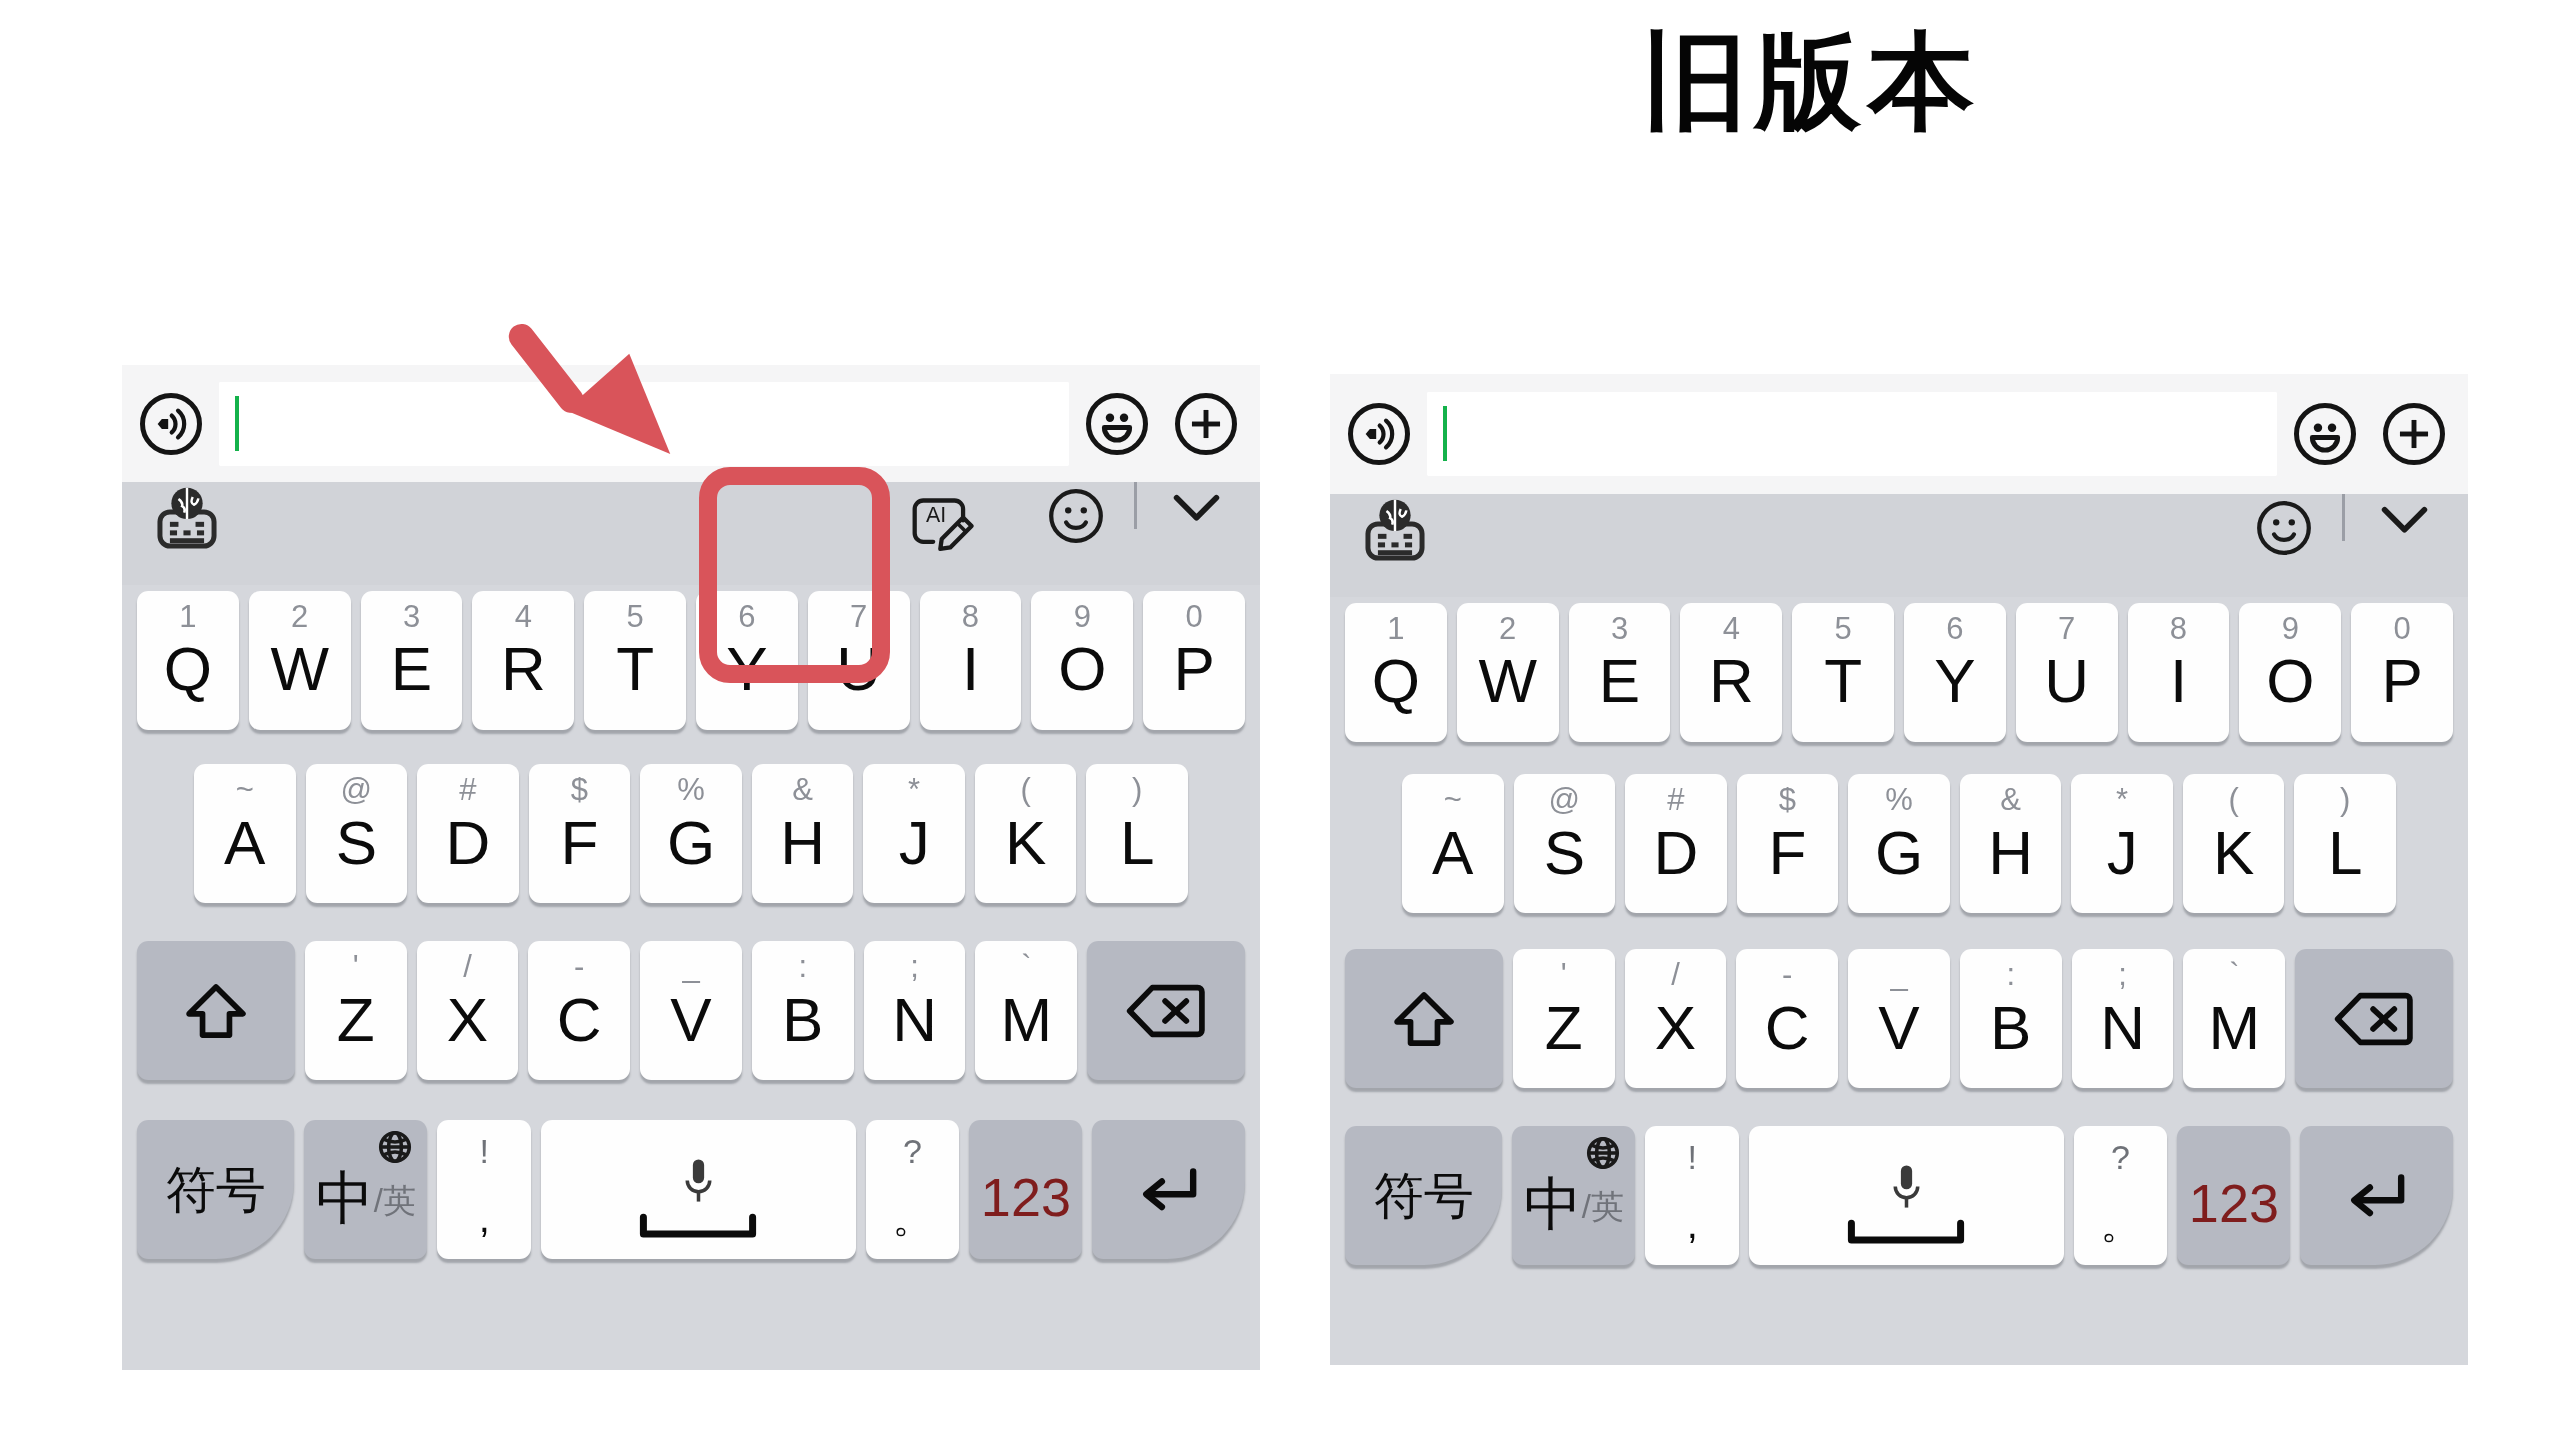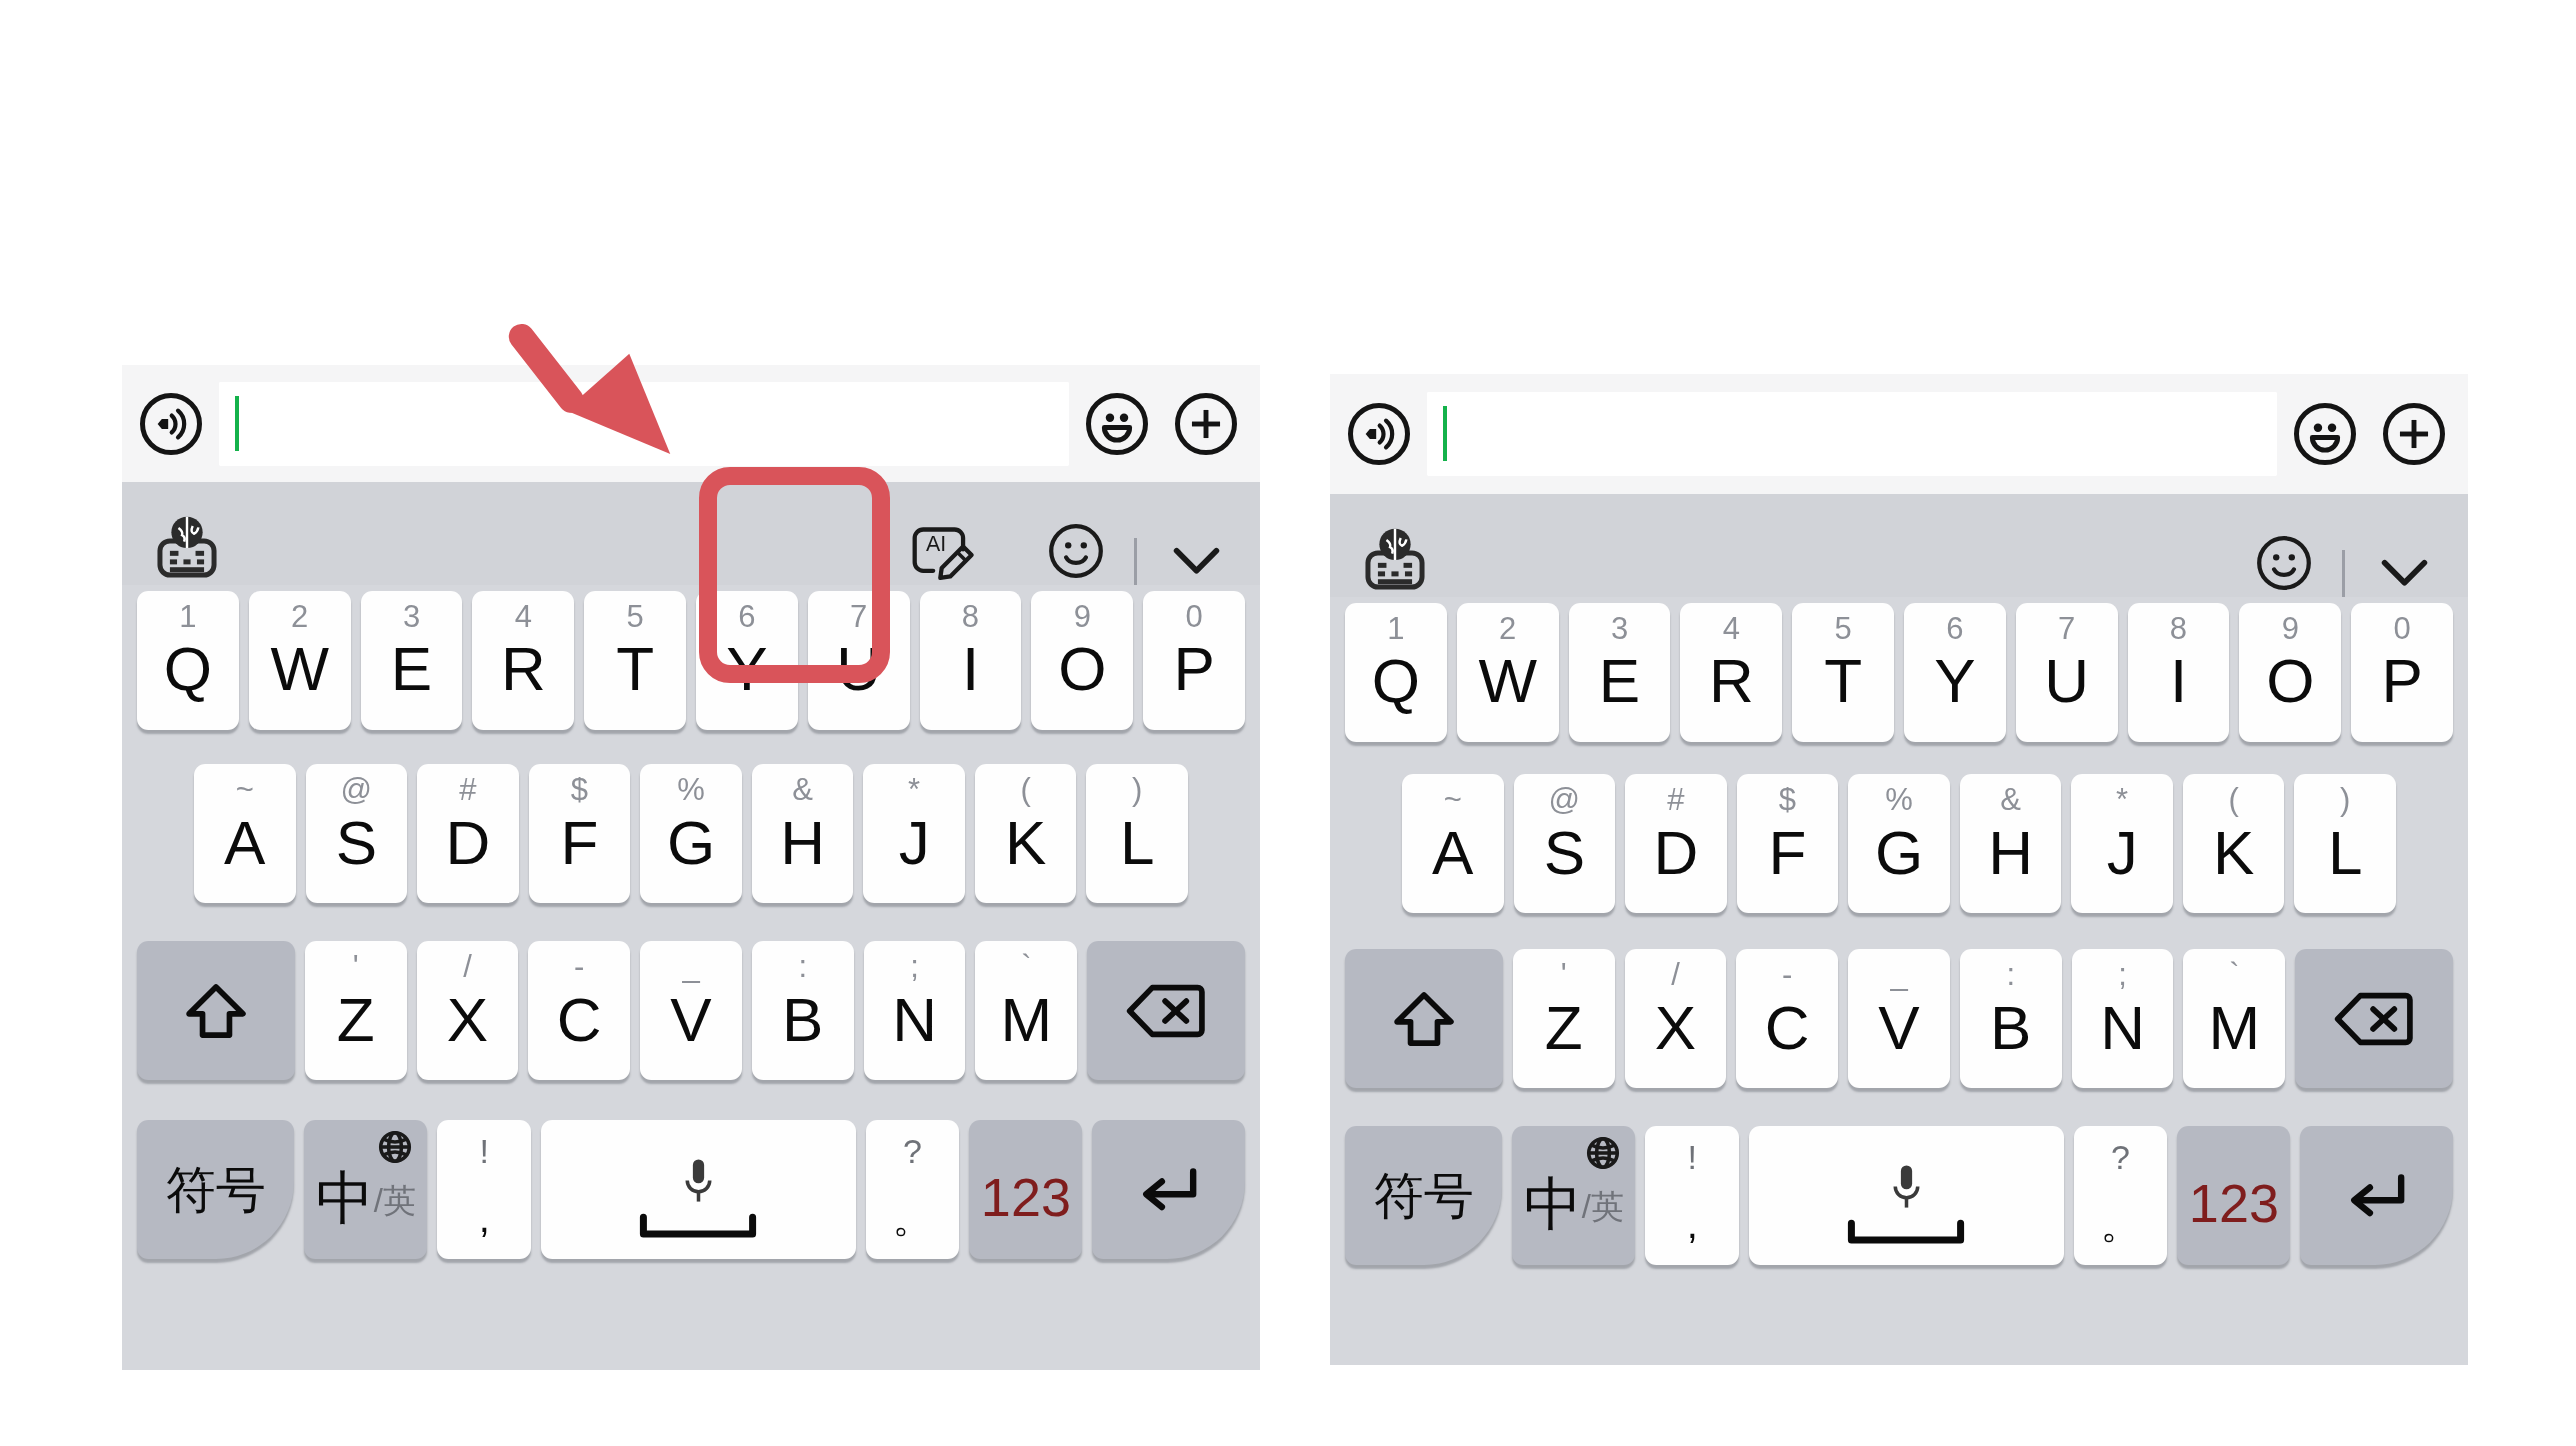--- a/index.html
+++ b/index.html
@@ -67,21 +67,21 @@
     width: 4.2px; height: 55px;
     background: #14b24b;
   }
   .inputbar .right-icons { display: flex; align-items: center; gap: 27px; flex: 0 0 auto; margin-right: 4.2px; }
 
   
   .kb-toolbar {
     position: relative;
     height: 103px;
     display: flex;
-    align-items: flex-end;
+    align-items: flex-start;
     padding: 0 28px;
     background: #d1d3d8;
   }
   .kb-toolbar .spacer { flex: 1 1 auto; }
   .tb-divider {
     width: 2.8px; height: 47px;
     background: #9b9ea6;
     margin: 0 24px;
     flex: 0 0 auto;
   }
@@ -159,20 +159,21 @@
   }
   #arrow { position: absolute; left: 495px; top: 304px; width: 212px; height: 170px; z-index: 41; }
 
   svg { display: block; overflow: visible; }
 </style>
 </head>
 <body>
 
 <div id="stage">
 
+  <div class="title" id="title-old">旧版本</div>
 
   <div class="panel" id="panel-new">
 
     <div class="inputbar">
       <div class="circle-icon">
         <svg width="52" height="52" viewBox="0 0 74 74" style="position:absolute;left:0;top:0">
           <polygon points="24,30 33,30 33,44 24,44 18,37" fill="#141414"></polygon>
           <path d="M38 25 A16 16 0 0 1 38 49" stroke="#141414" stroke-width="6" fill="none" stroke-linecap="round"></path>
           <path d="M47 18 A25 25 0 0 1 47 56" stroke="#141414" stroke-width="6" fill="none" stroke-linecap="round"></path>
         </svg>

